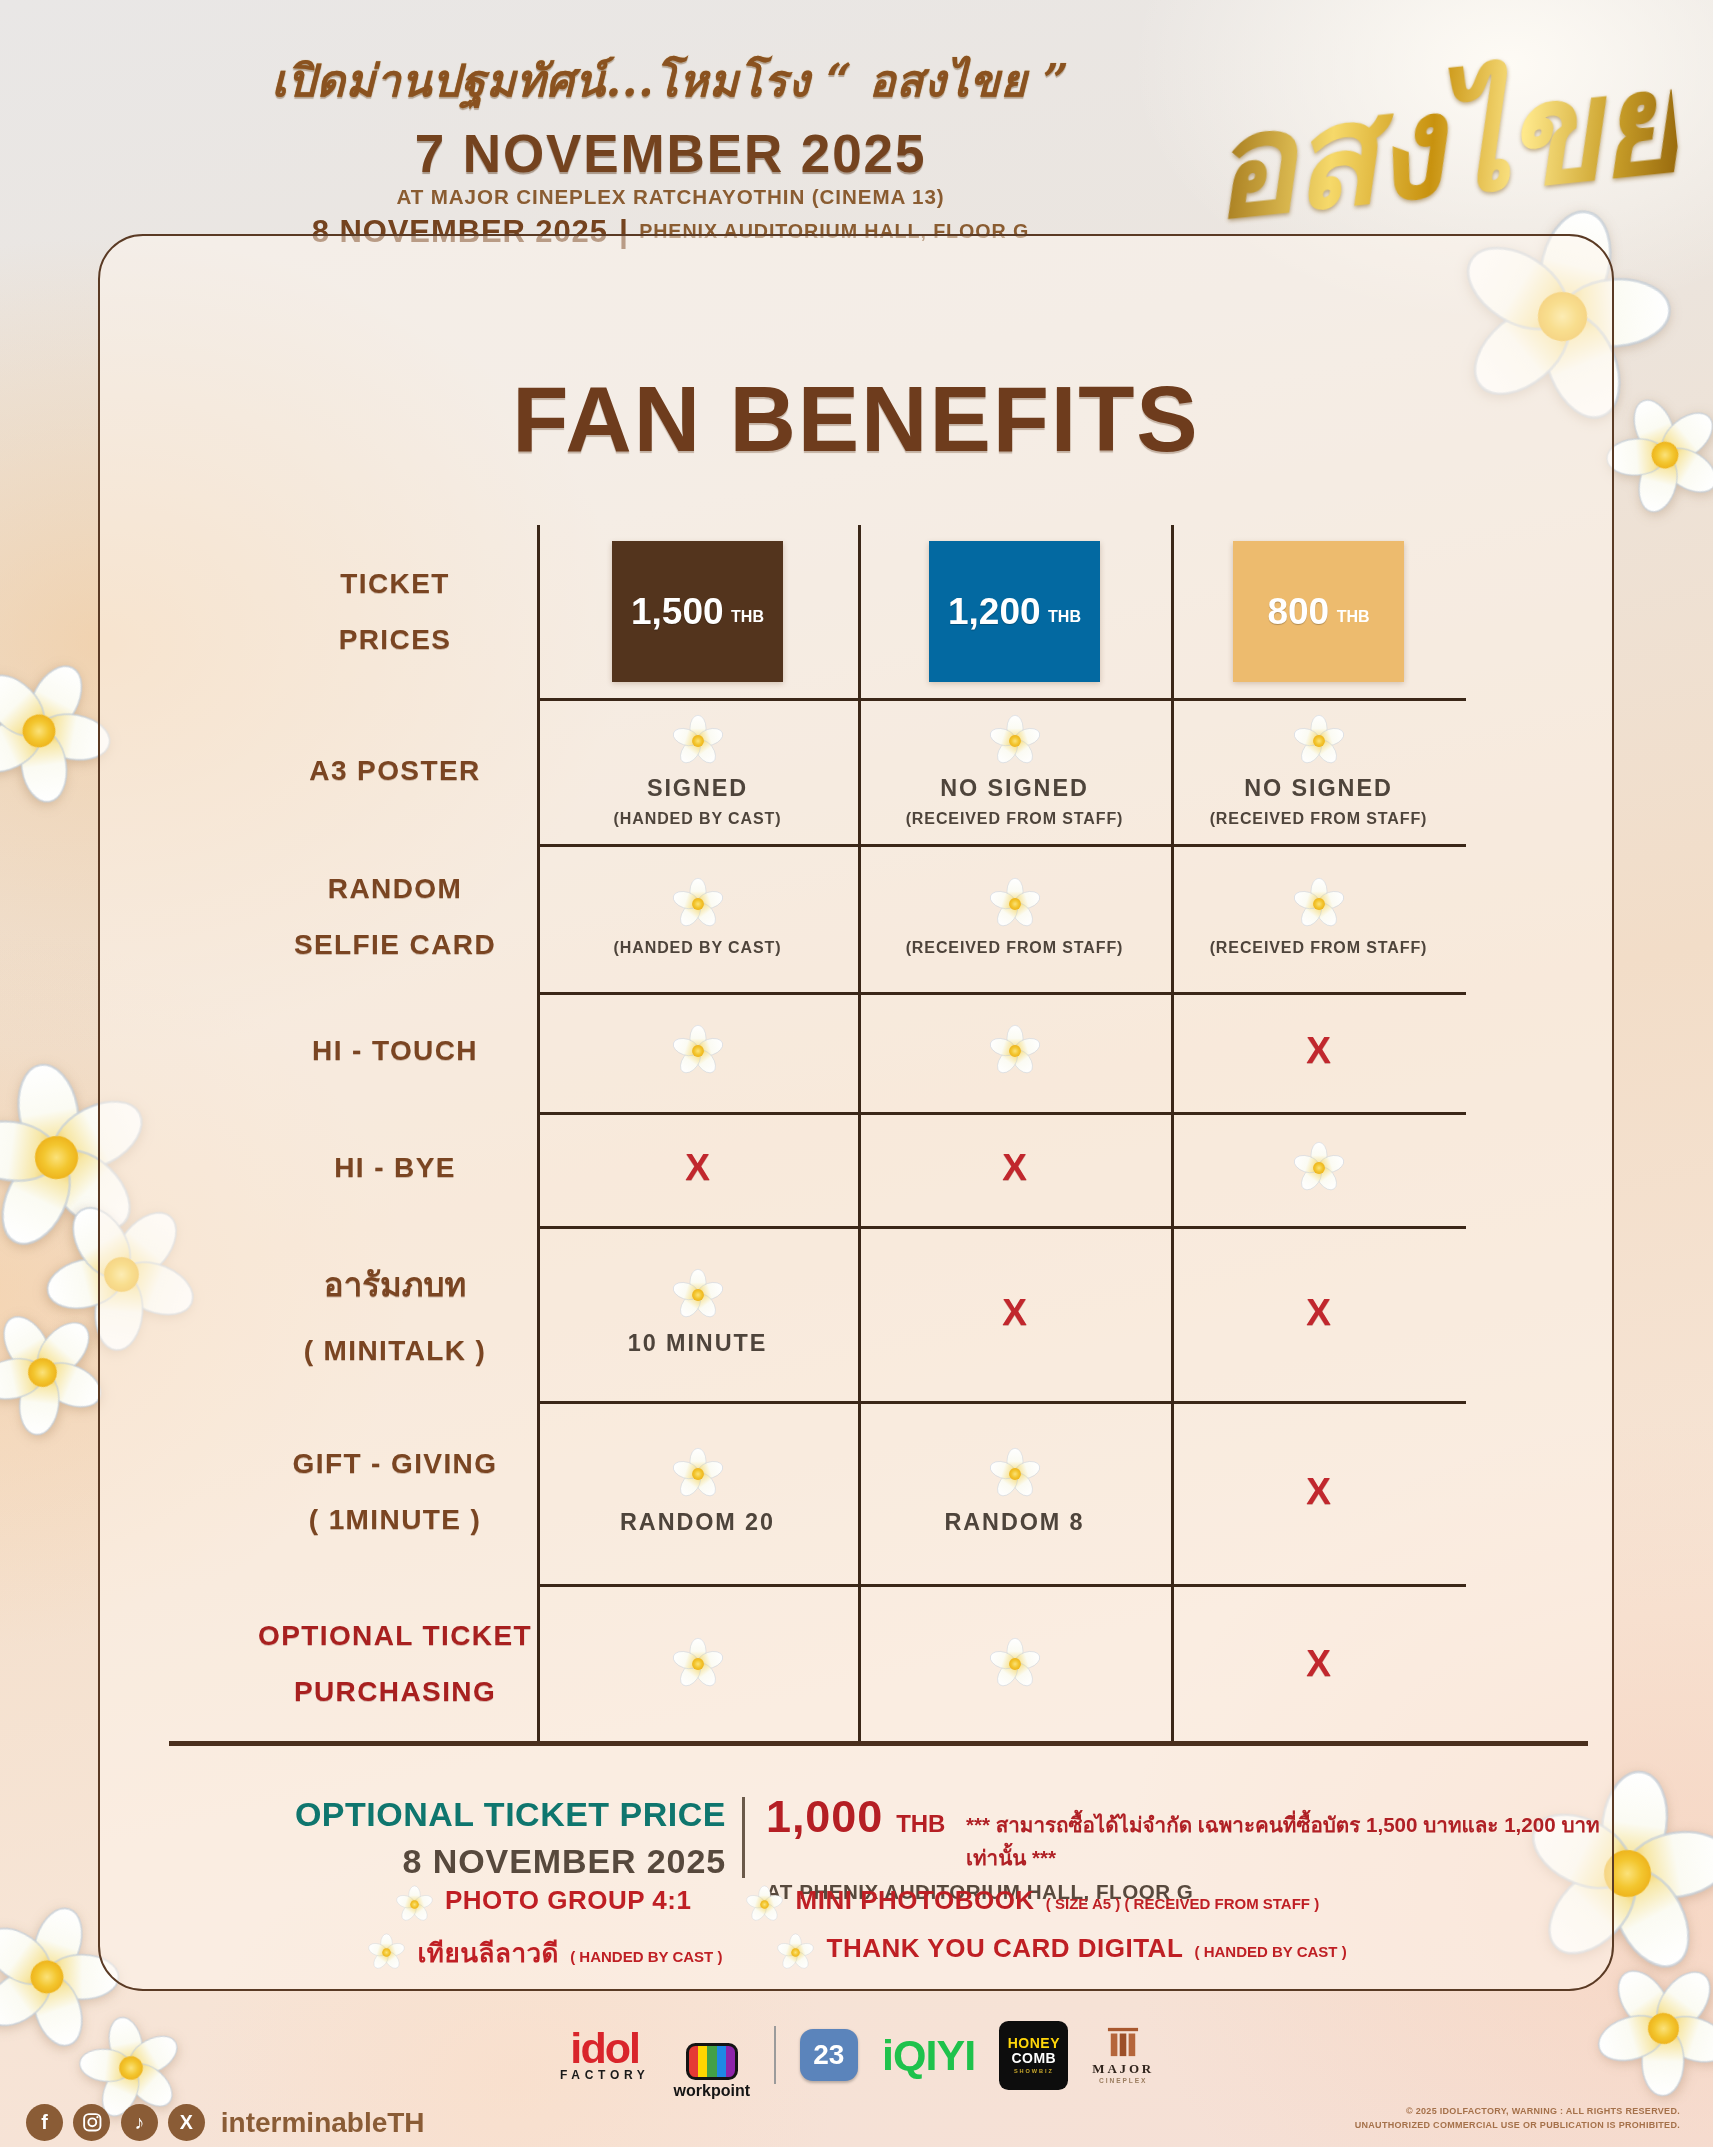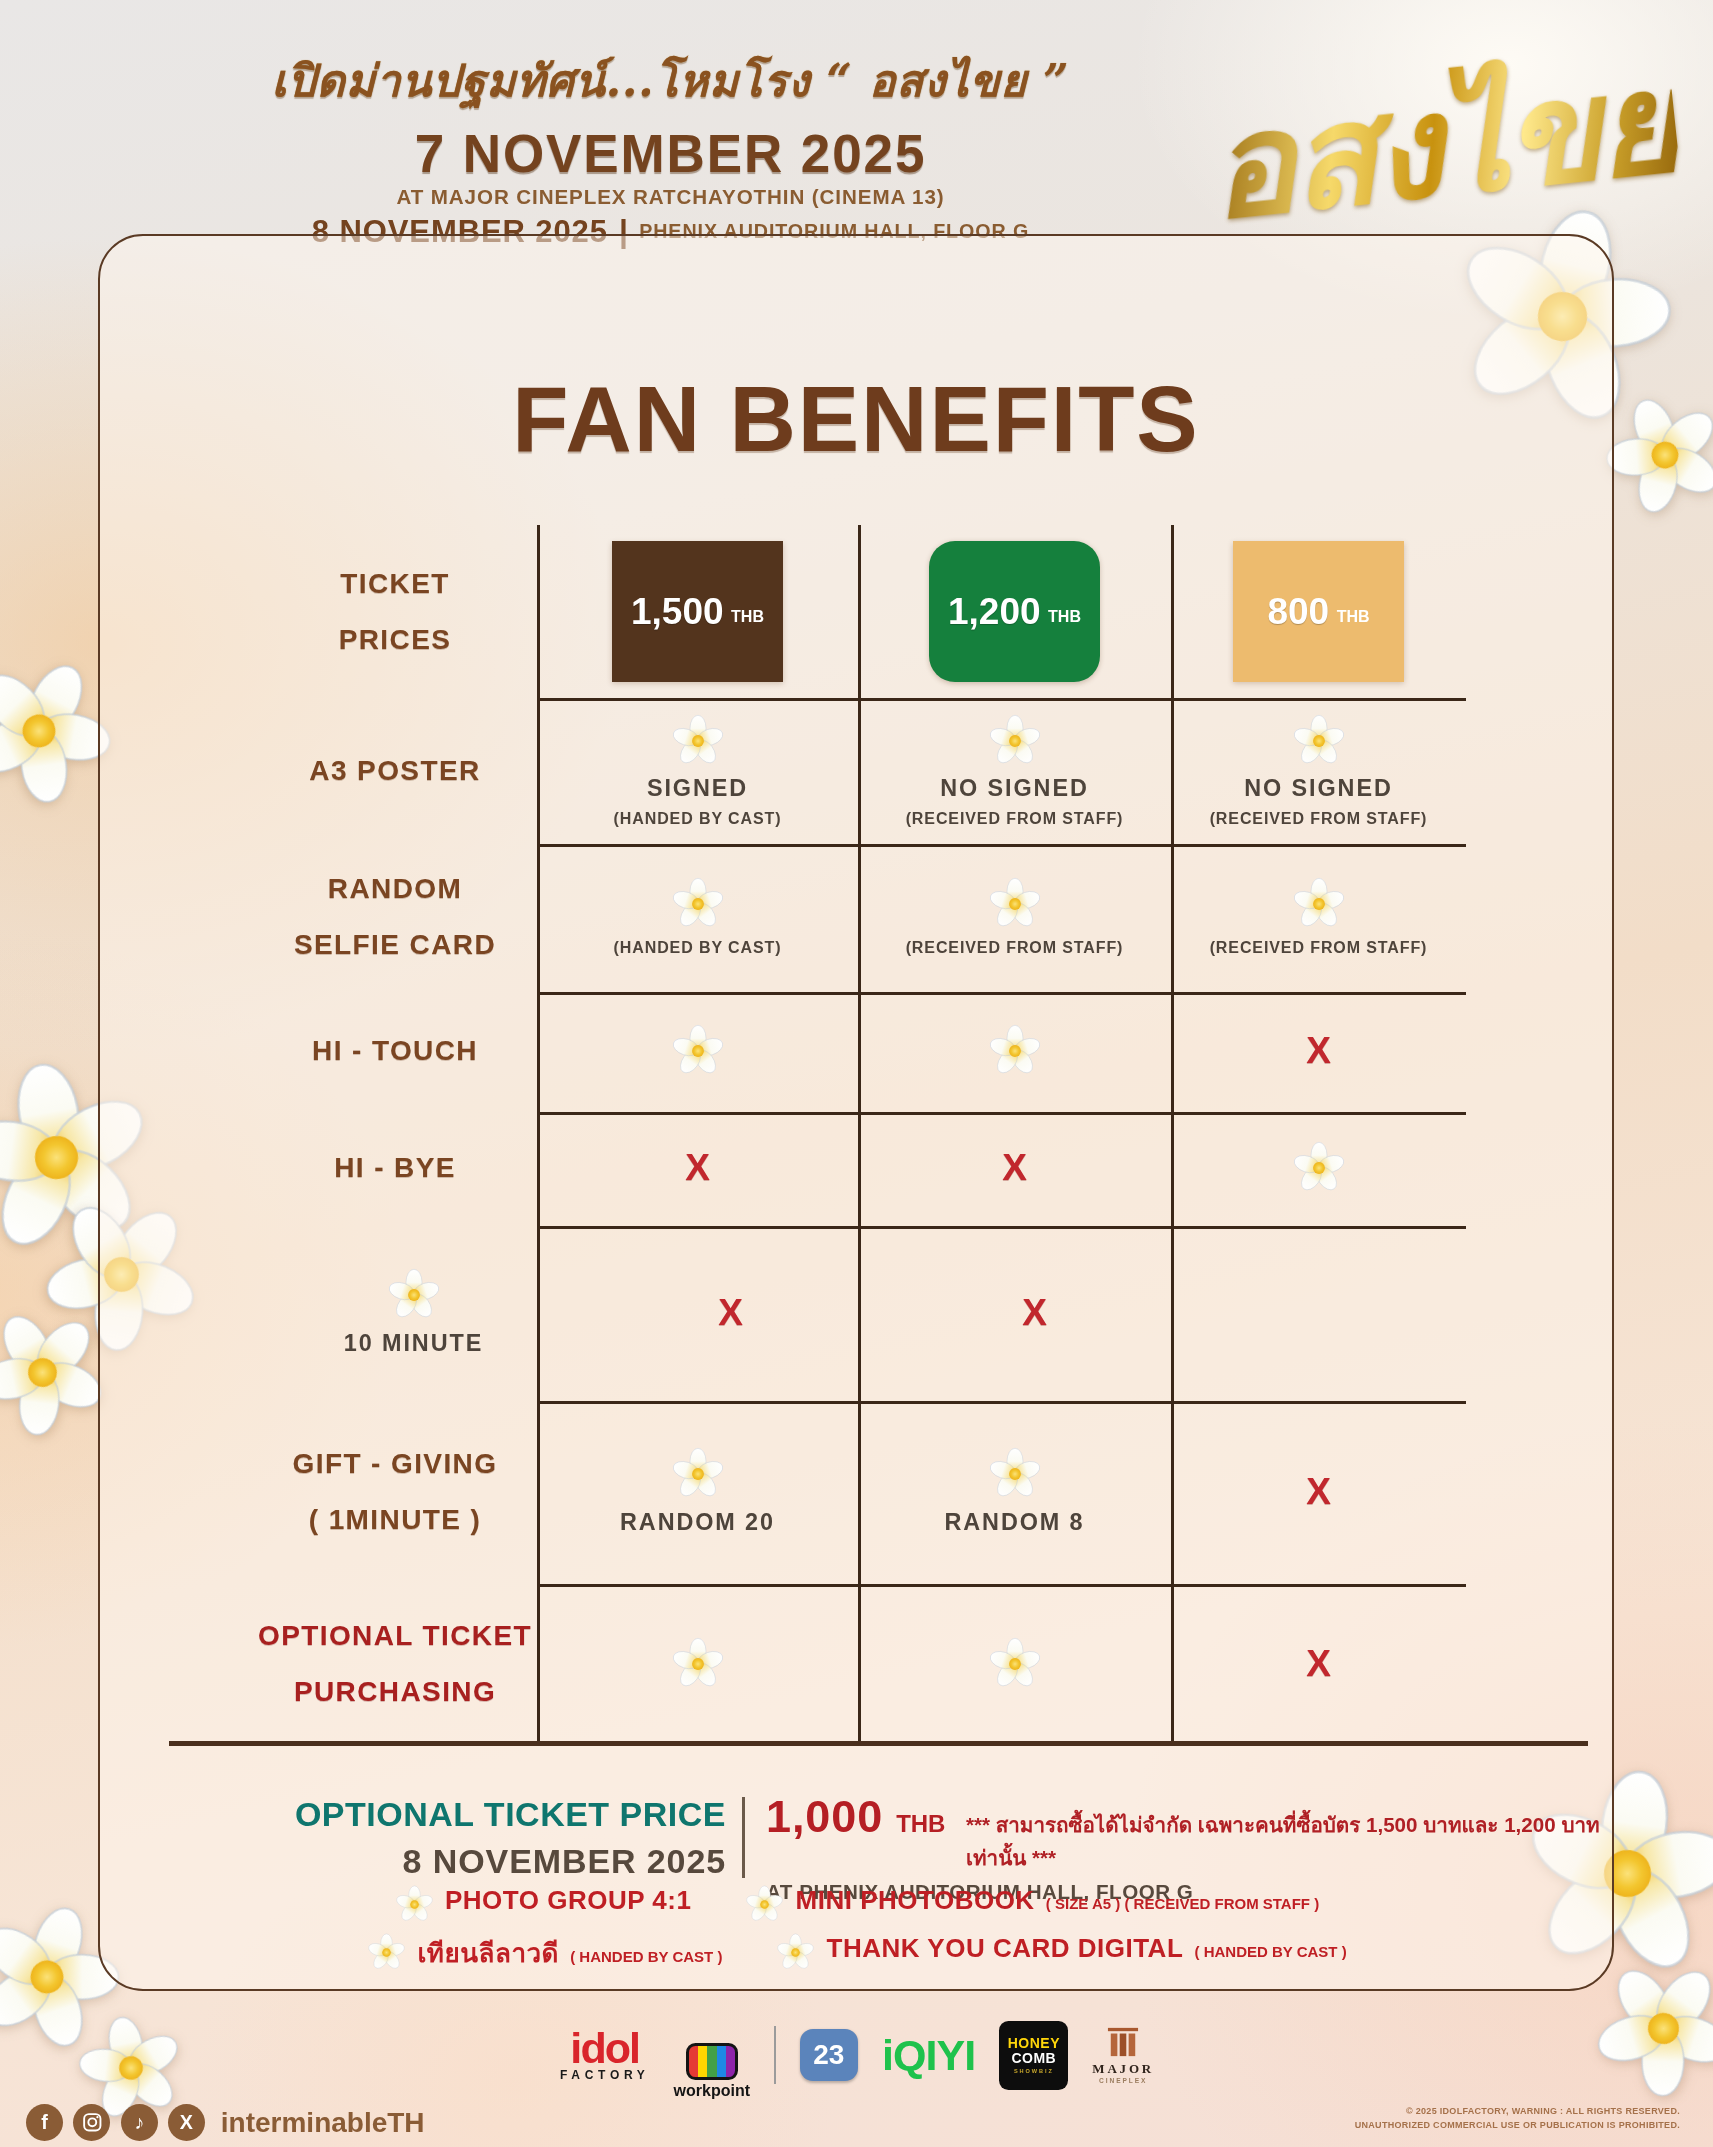--- a/index.html
+++ b/index.html
@@ -228,21 +228,21 @@
       <div>TICKET</div>
       <div>PRICES</div>
     </div>
     <div class="tcell c1">
       <div class="pricebox" style="background: rgb(83, 52, 29);">
         <span class="pb-num">1,500</span>
         <span class="pb-unit">THB</span>
       </div>
     </div>
     <div class="tcell c2">
-      <div class="pricebox" style="background: #15803d; border-radius: 26px;">
+      <div class="pricebox" style="background: #0369a1;">
         <span class="pb-num">1,200</span>
         <span class="pb-unit">THB</span>
       </div>
     </div>
     <div class="tcell c3">
       <div class="pricebox" style="background: rgb(237, 187, 110);">
         <span class="pb-num">800</span>
         <span class="pb-unit">THB</span>
       </div>
     </div>
@@ -330,20 +330,24 @@
       <div class="xmark">X</div>
     </div>
     <div class="tcell c3">
       <svg class="flower56" viewBox="0 0 58 58" width="54" height="54">
           <use href="#plumeria"></use>
         </svg>
     </div>
   </div>
 
   <div class="trow" style="height:175px">
+    <div class="tlabel">
+      <div class="thai">อารัมภบท</div>
+      <div>( MINITALK )</div>
+    </div>
     <div class="tcell c1">
       <svg class="flower56" viewBox="0 0 58 58" width="54" height="54">
           <use href="#plumeria"></use>
         </svg>
       <div class="cl1">10 MINUTE</div>
     </div>
     <div class="tcell c2">
       <div class="xmark">X</div>
     </div>
     <div class="tcell c3">

